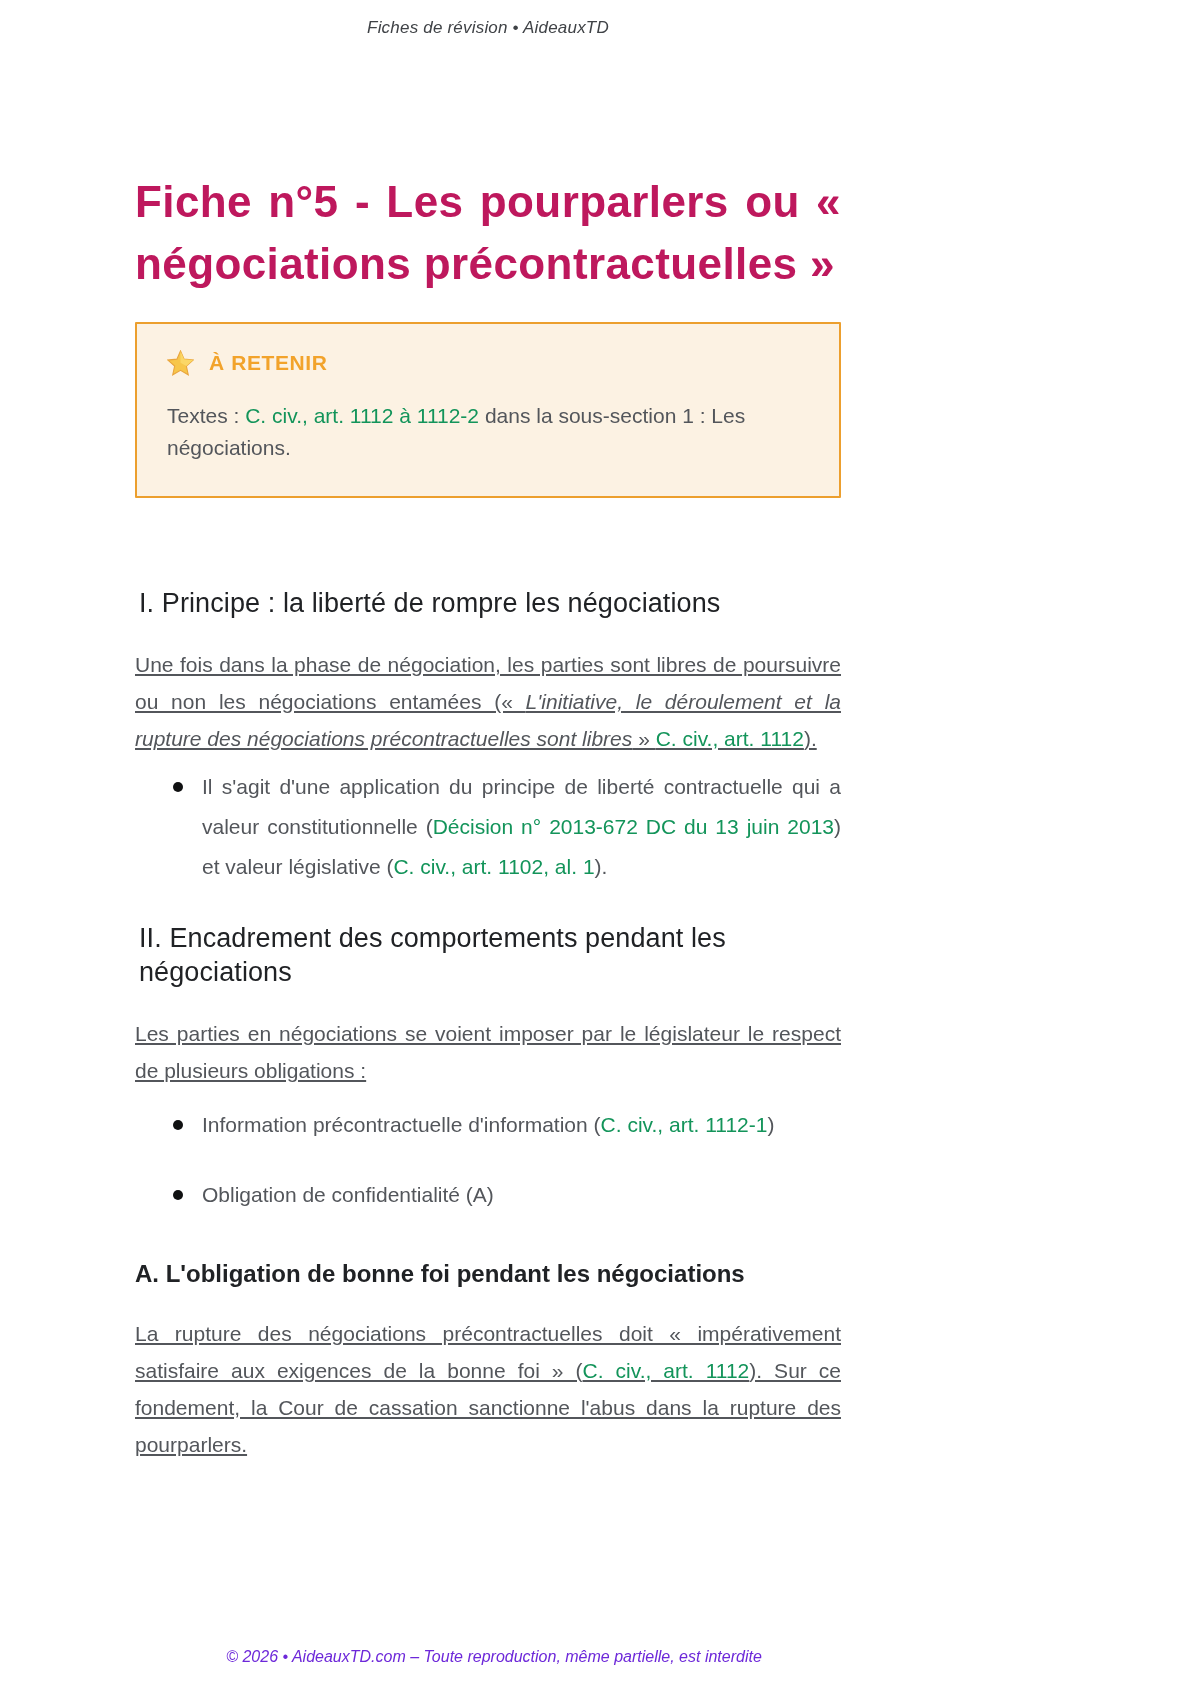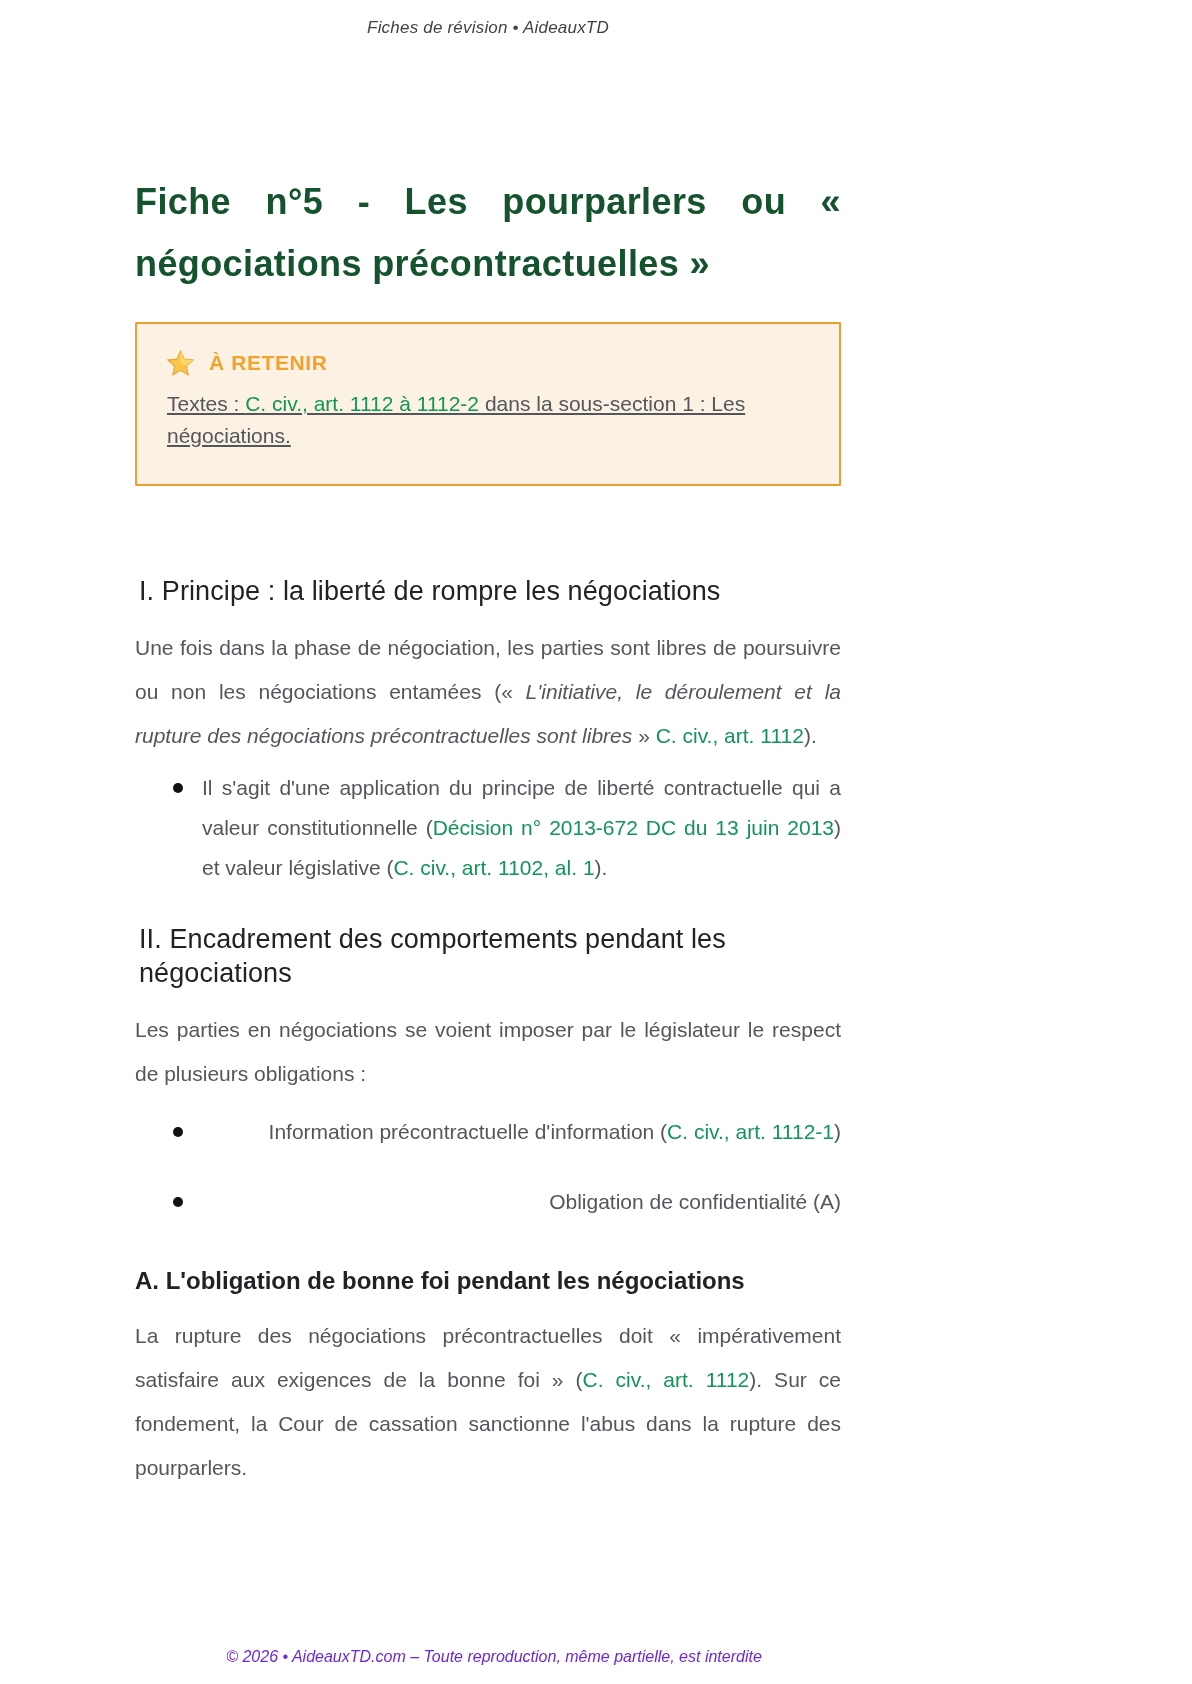--- a/index.html
+++ b/index.html
@@ -19,24 +19,24 @@
   .doc-header {
     text-align: center;
     padding-top: 18px;
     font-size: 17px;
     font-style: italic;
     color: #3f4246;
     letter-spacing: 0.2px;
   }
   h1.doc-title {
     margin: 133px 0 0 0;
-    font-size: 36px;
+    font-size: 44px;
     line-height: 62px;
     font-weight: 700;
-    color: #14532d;
+    color: #be185d;
     text-align: justify;
     letter-spacing: 0.4px;
   }
   .callout {
     margin-top: 27px;
     border: 2px solid #EC9F2E;
     background: #FCF2E3;
     border-radius: 1px;
     padding: 26px 30px 32px 30px;
   }
@@ -44,65 +44,65 @@
     display: flex;
     align-items: center;
     gap: 15px;
     color: #F2A32B;
     font-weight: 700;
     font-size: 21px;
     letter-spacing: 0.6px;
   }
   .star { width: 27px; height: 26px; flex: 0 0 auto; }
   .callout-text {
-    margin-top: 12px;
+    margin-top: 24px;
     font-size: 21px;
     line-height: 32px;
     color: #53565B;
-    text-decoration: underline;
   }
   .cite { color: #13945A; text-decoration: none; cursor: pointer; }
   h2.section-heading {
     margin: 88px 0 0 4px;
     font-size: 27px;
     line-height: 34px;
     font-weight: 400;
     color: #202225;
     letter-spacing: 0.1px;
   }
   h2.section-heading.second { margin-top: 34px; }
   h3.sub-heading {
     margin: 44px 0 0 0;
     font-size: 24px;
     line-height: 30px;
     font-weight: 700;
     color: #202225;
   }
   p.body-para {
-    margin: 18px 0 0 0;
+    margin: 26px 0 0 0;
     font-size: 21px;
-    line-height: 44px;
+    line-height: 37px;
     text-align: justify;
     color: #53565B;
+    text-decoration: underline;
   }
   ul.bullet-list {
     list-style: none;
     margin: 10px 0 0 0;
     padding: 0;
   }
   ul.bullet-list.spaced { margin-top: 16px; }
   ul.bullet-list li {
     position: relative;
     padding-left: 67px;
     font-size: 21px;
     line-height: 40px;
     text-align: justify;
     color: #53565B;
   }
-  ul.bullet-list.spaced li { margin-bottom: 30px; text-align: right; }
+  ul.bullet-list.spaced li { margin-bottom: 30px; text-align: left; }
   ul.bullet-list.spaced li:last-child { margin-bottom: 0; }
   ul.bullet-list li .dot {
     position: absolute;
     left: 38px; top: 15px;
     width: 10px; height: 10px;
     border-radius: 50%;
     background: #101112;
   }
   .doc-footer {
     position: absolute;

